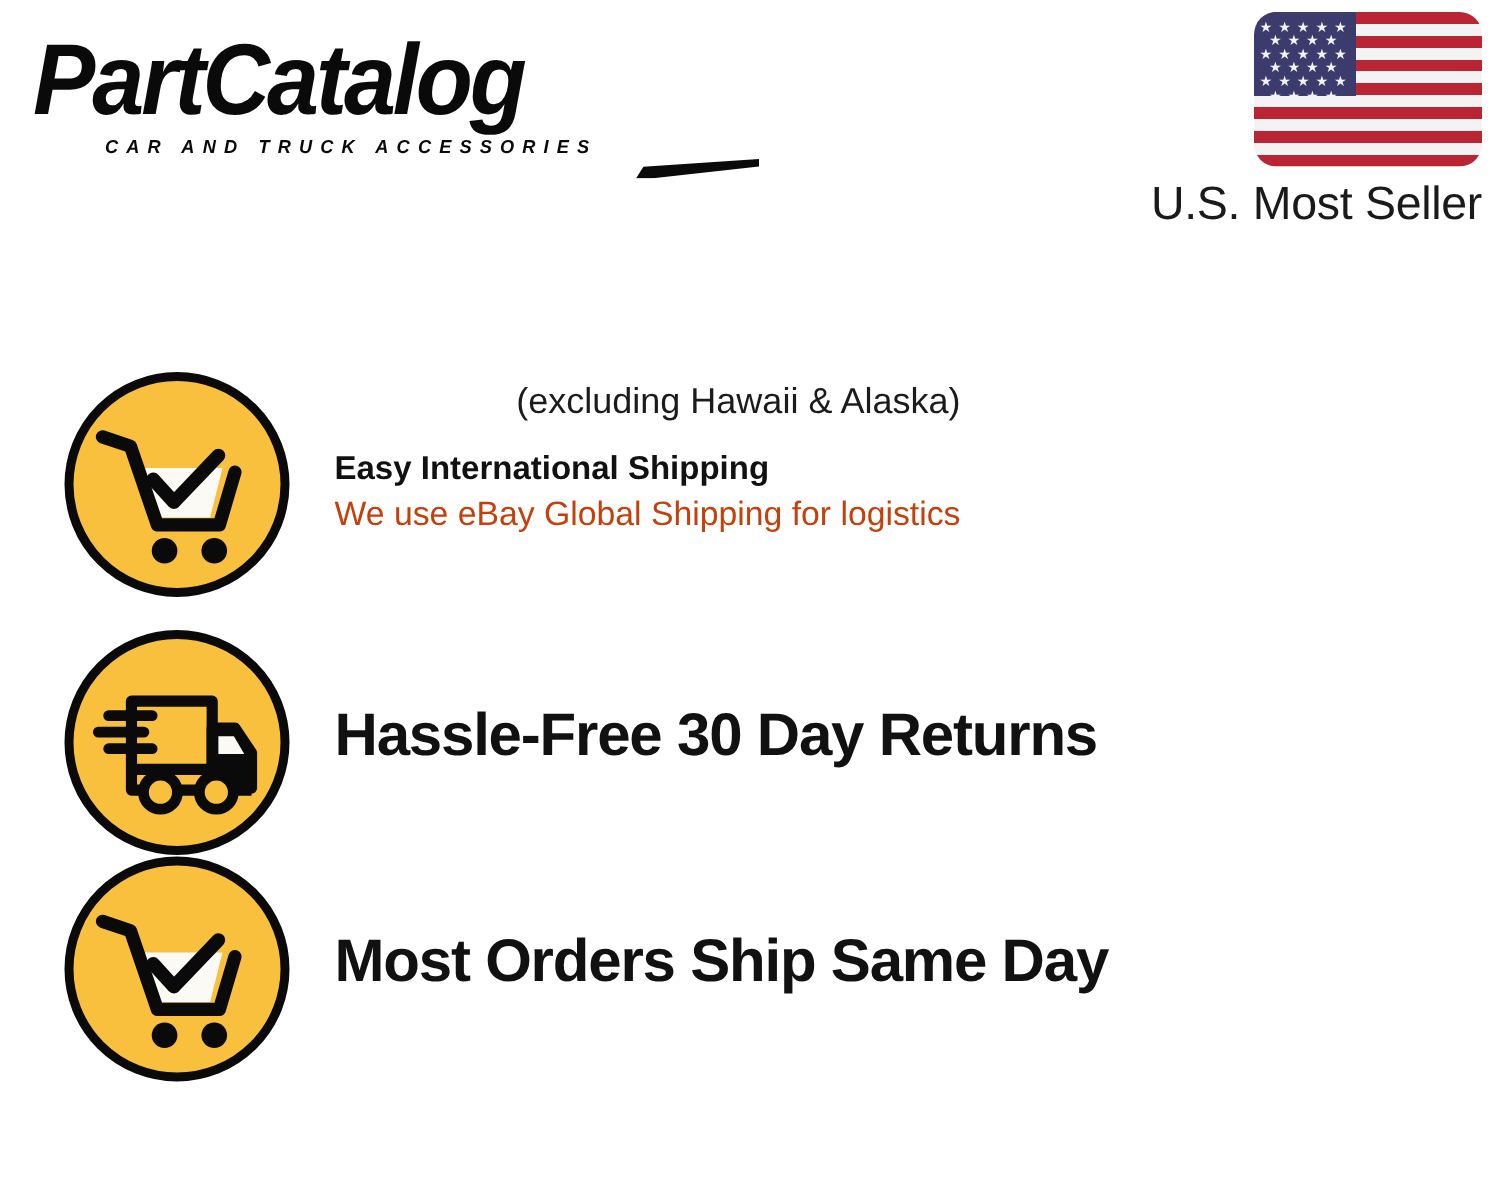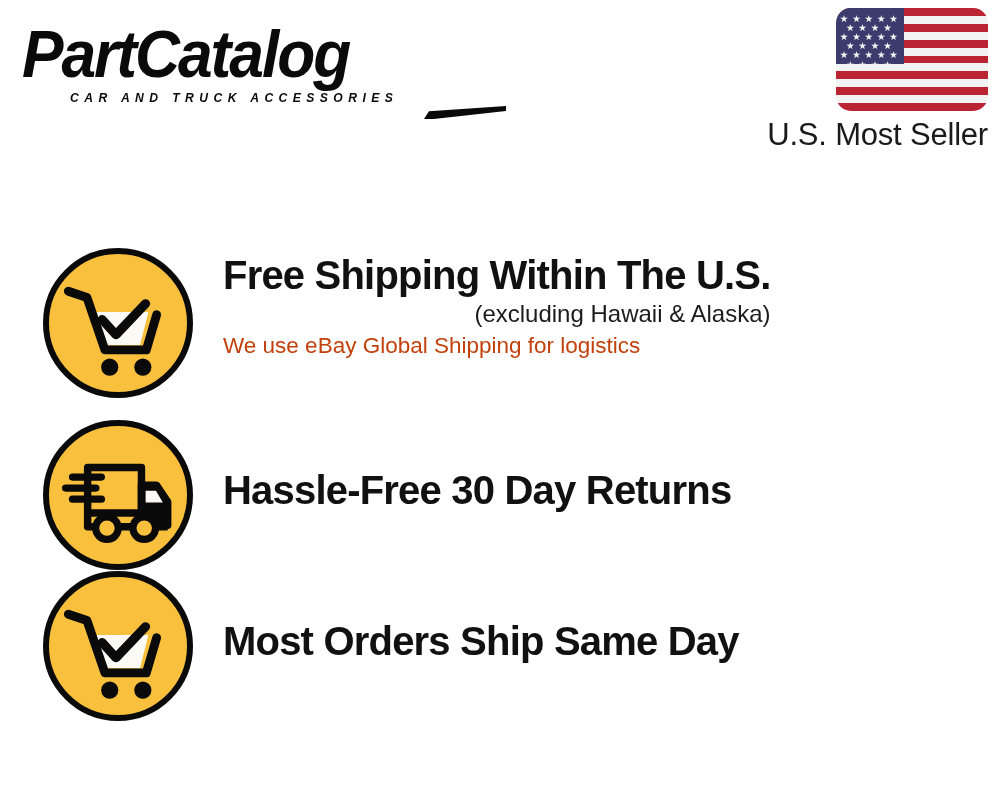--- a/index.html
+++ b/index.html
@@ -244,22 +244,22 @@
 
         <path d="M14 27 L27.5 31.5 L40.5 69.5 L70.5 69.5 L78 44" fill="none" stroke="#0a0a0a" stroke-width="6.4" stroke-linecap="round" stroke-linejoin="round"></path>
 
         <path d="M38.5 47.5 L48.5 58.5 L70 36" fill="none" stroke="#0a0a0a" stroke-width="6.6" stroke-linecap="round" stroke-linejoin="round"></path>
 
         <circle cx="44" cy="82" r="6.2" fill="#0a0a0a"></circle>
         <circle cx="68" cy="82" r="6.2" fill="#0a0a0a"></circle>
       </svg>
     </div>
     <div class="feature-text">
-      <div class="f-title">Free Shipping Within The U.S.</div>
       <div class="f-sub">(excluding Hawaii &amp; Alaska)</div>
+      <div class="f-subhead">Easy International Shipping</div>
       <div class="f-note">We use eBay Global Shipping for logistics</div>
     </div>
   </div>
 
   <div class="feature" id="feature-returns">
     <div class="badge">
       <svg viewBox="0 0 100 100" aria-hidden="true">
 
         <path d="M17 37 H38" stroke="#0a0a0a" stroke-width="5.2" stroke-linecap="round"></path>
         <path d="M12 45 H34" stroke="#0a0a0a" stroke-width="5.2" stroke-linecap="round"></path>

